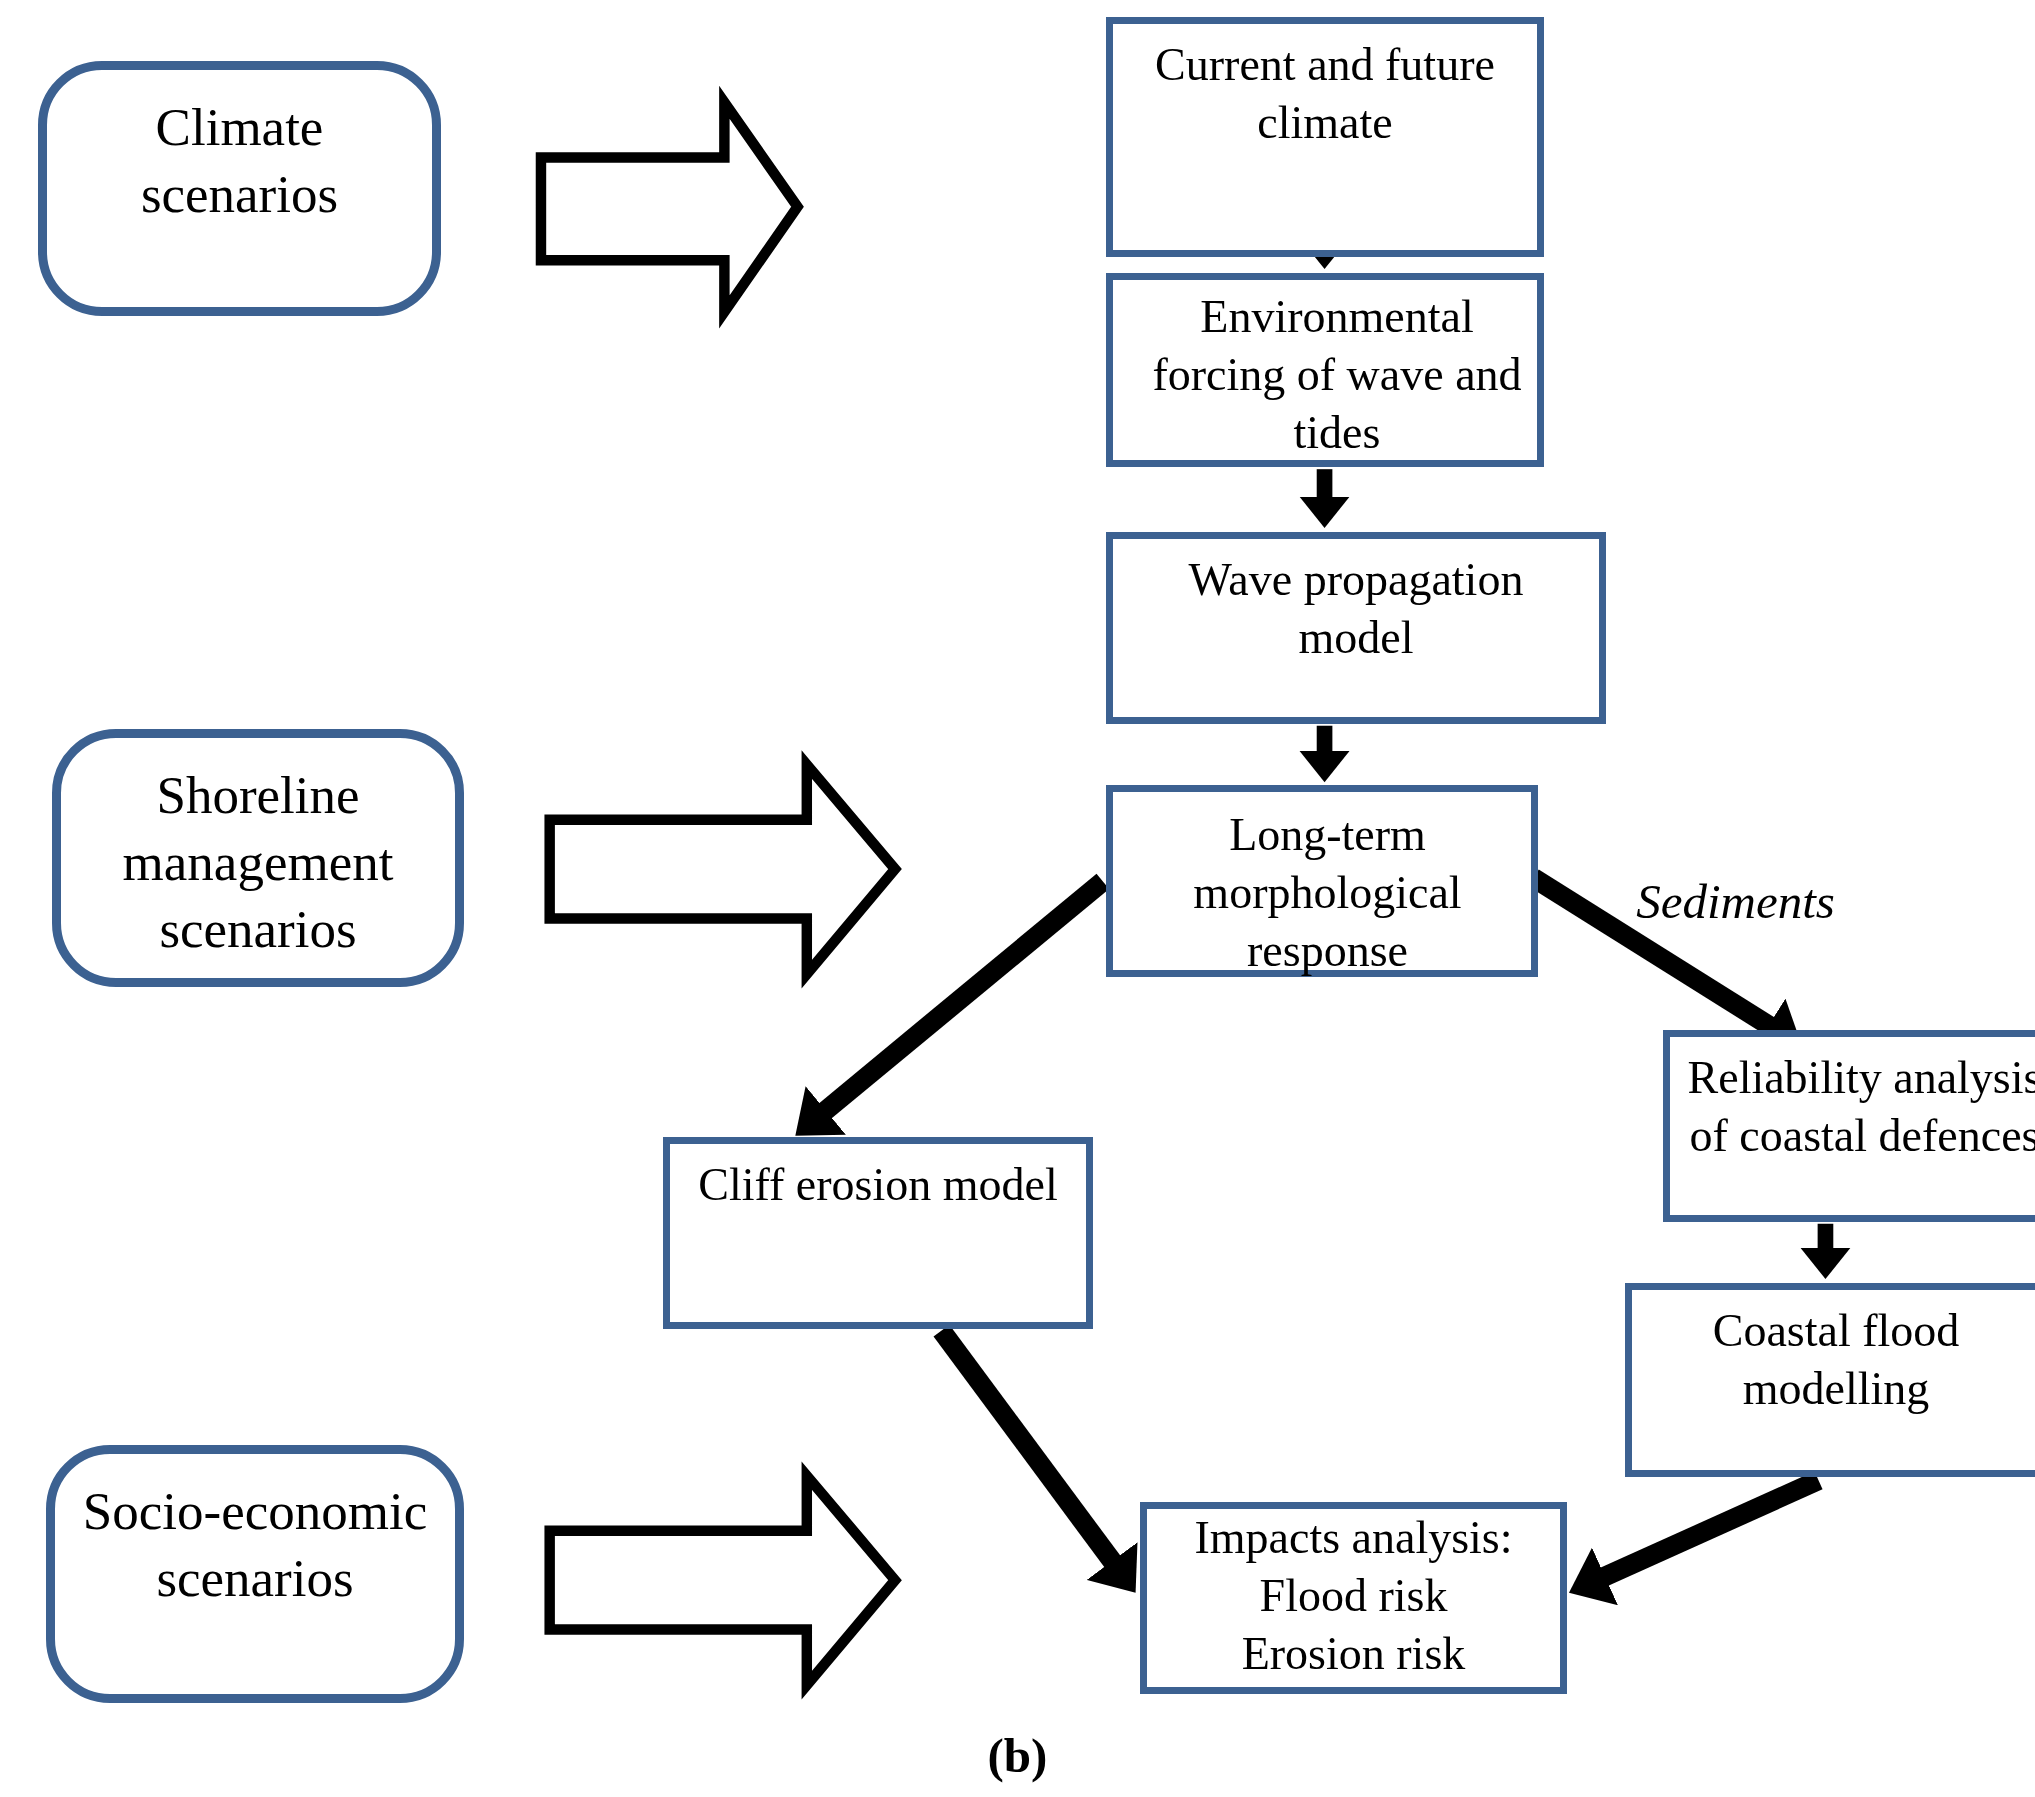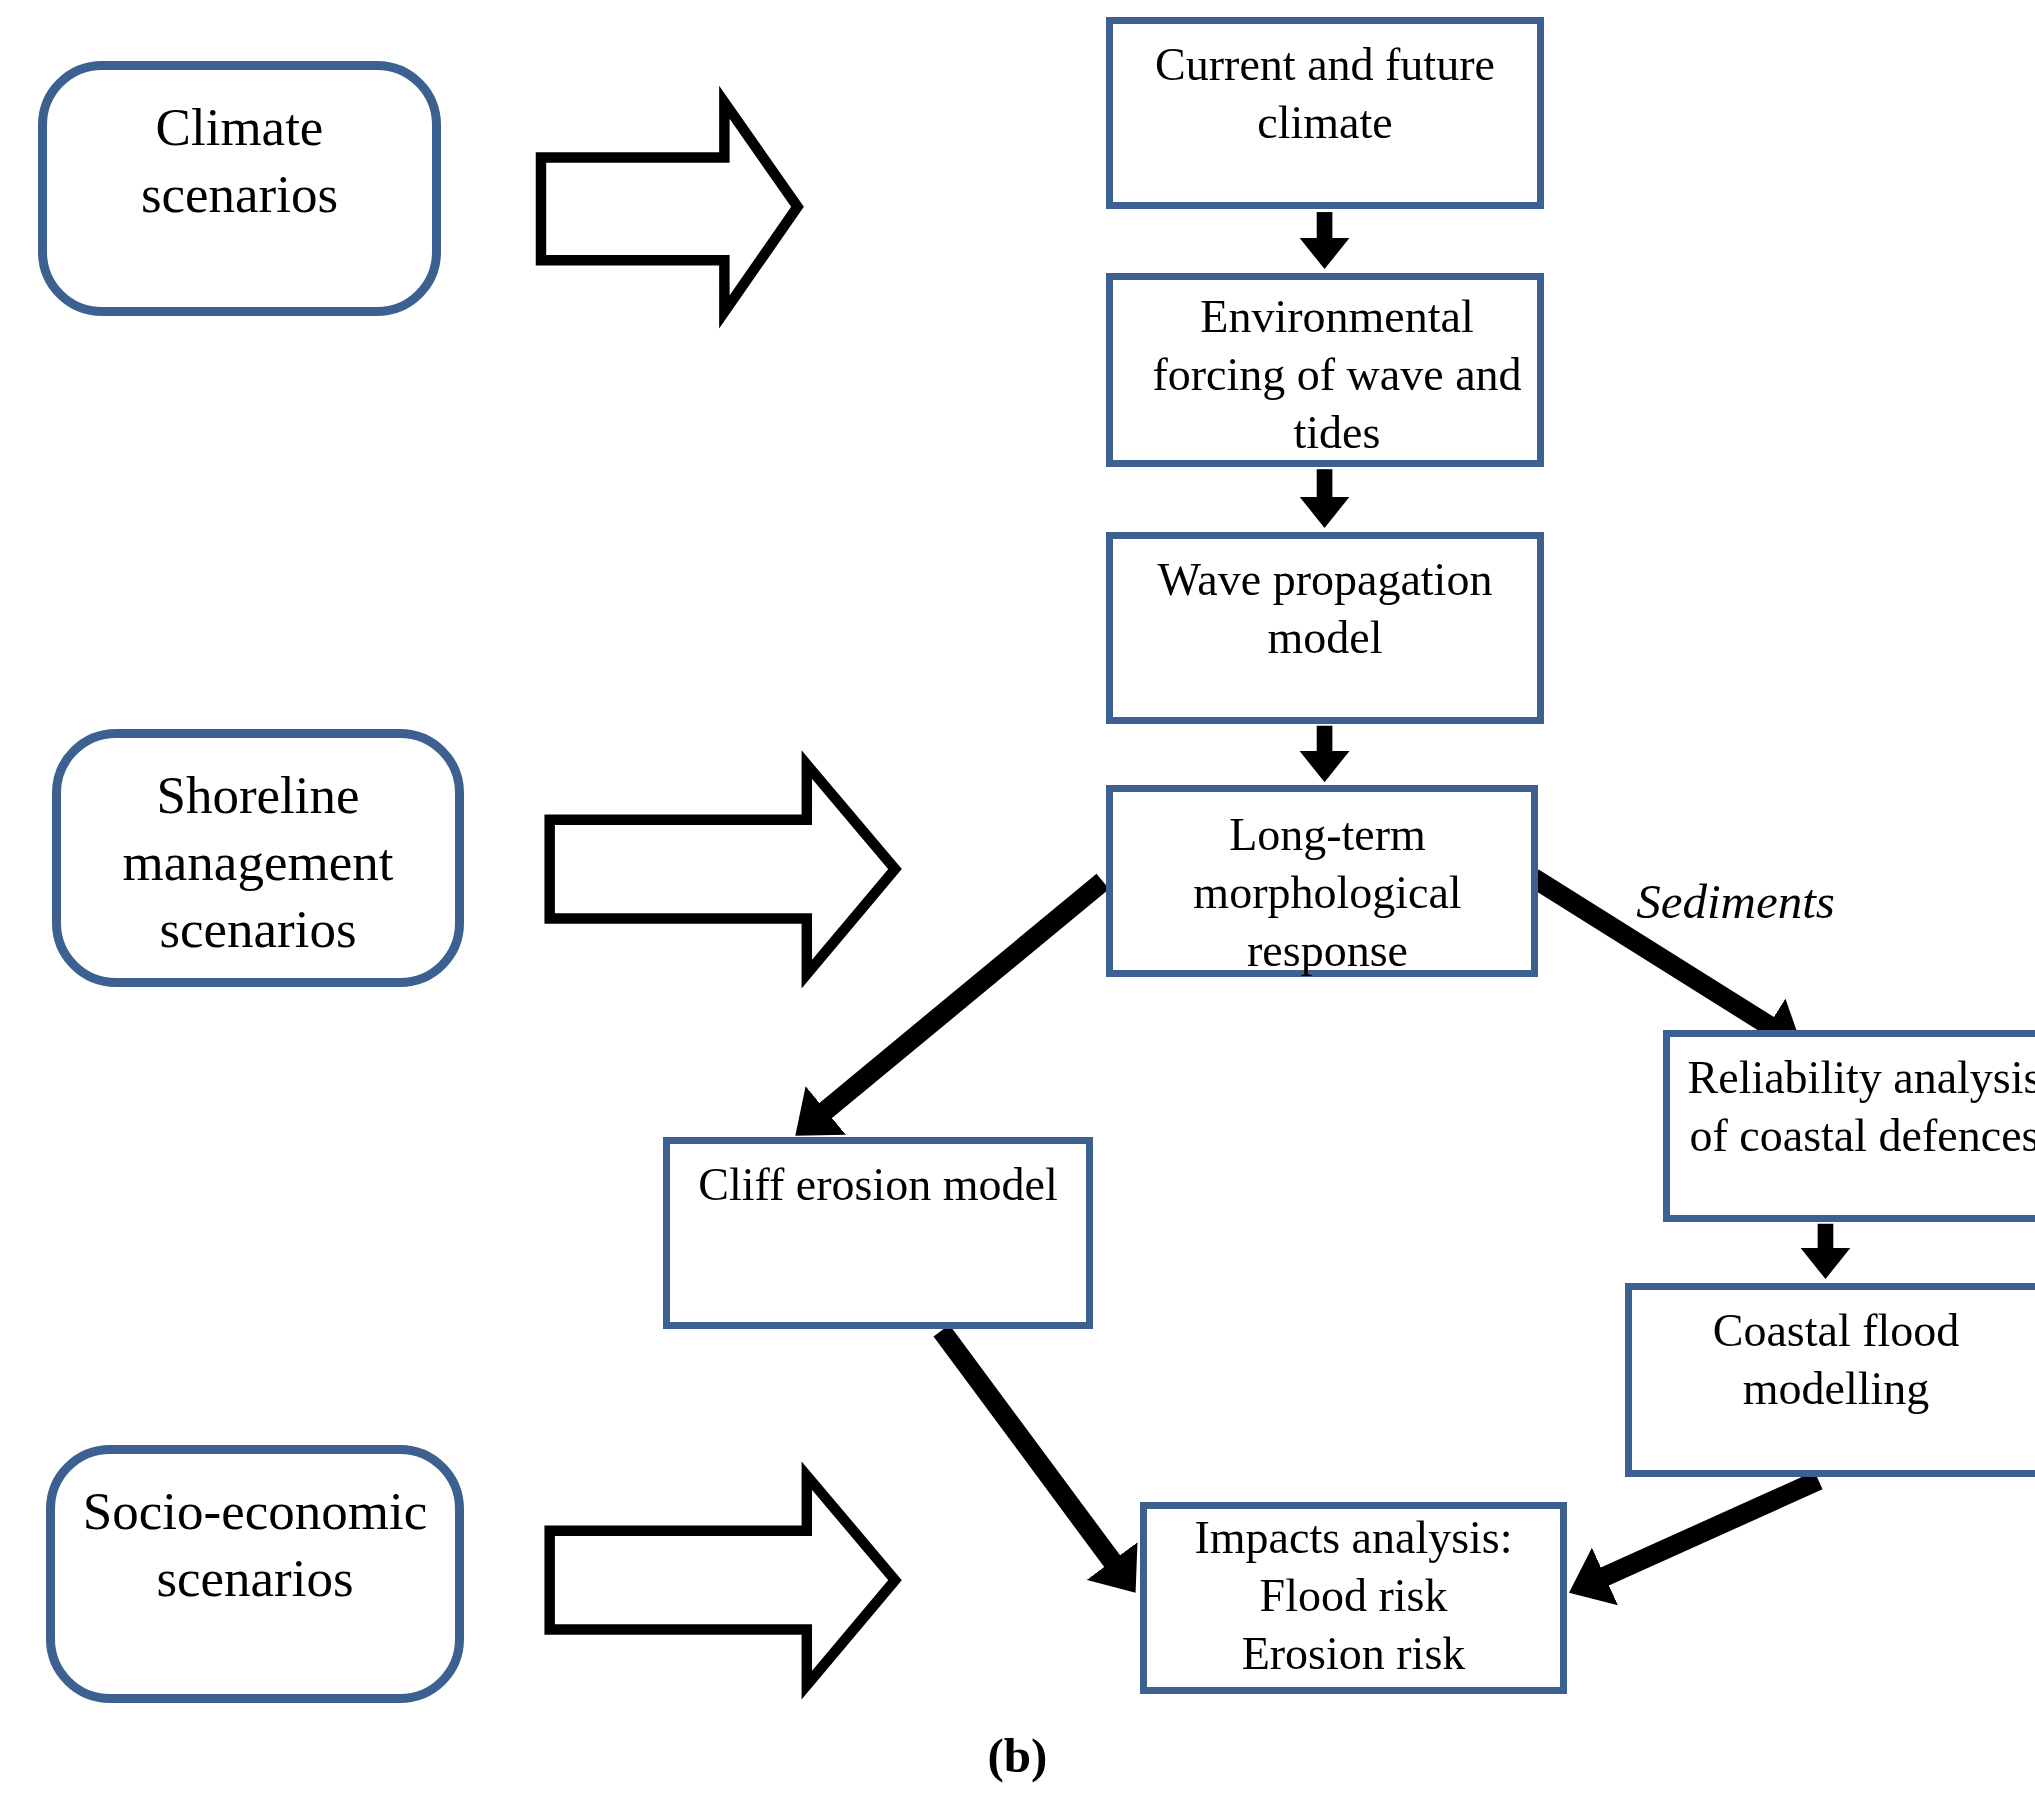--- a/index.html
+++ b/index.html
@@ -63,32 +63,32 @@
   <div class="node-label">Shoreline
 management
 scenarios</div>
 </div>
 
 <div class="node round-node" style="left:46px;top:1445px;width:418px;height:258px;">
   <div class="node-label">Socio-economic
 scenarios</div>
 </div>
 
-<div class="node rect-node" style="left:1106px;top:17.4px;width:438px;height:192px;">
+<div class="node rect-node" style="left:1106px;top:17.4px;width:438px;height:240px;">
   <div class="node-label">Current and future
 climate</div>
 </div>
 
 <div class="node rect-node" style="left:1106px;top:273px;width:438px;height:194px;padding-left:24px;">
   <div class="node-label" style="padding-top:8.1px;">Environmental
 forcing of wave and
 tides</div>
 </div>
 
-<div class="node rect-node" style="left:1106px;top:532px;width:438px;height:192px;">
+<div class="node rect-node" style="left:1106px;top:532px;width:500px;height:192px;">
   <div class="node-label">Wave propagation
 model</div>
 </div>
 
 <div class="node rect-node" style="left:1106px;top:785px;width:432px;height:192px;">
   <div class="node-label" style="padding-top:14px;margin-left:11px;">Long-term
 morphological
 response</div>
 </div>
 

